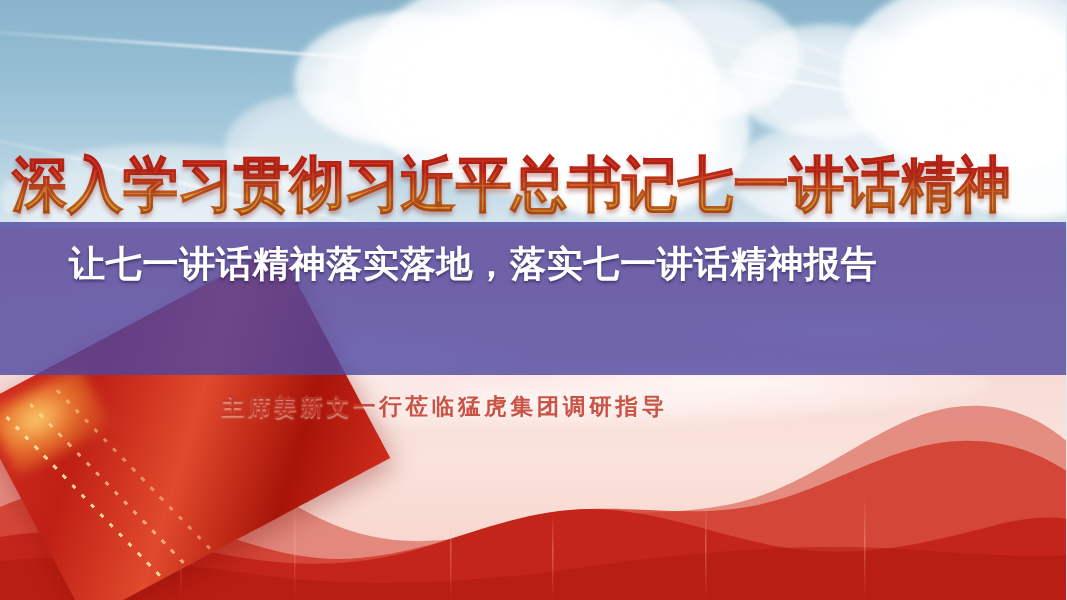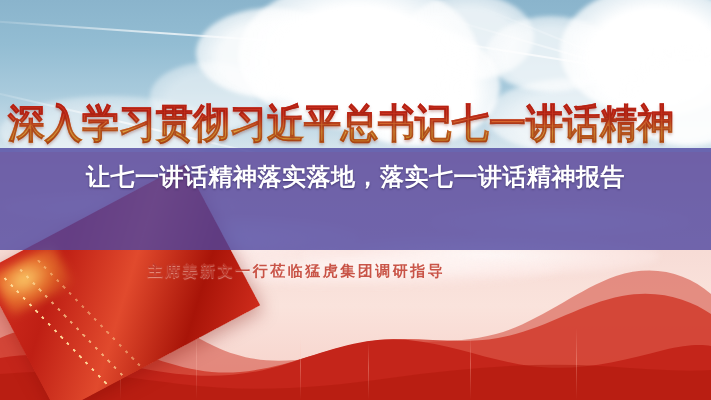--- a/index.html
+++ b/index.html
@@ -126,21 +126,21 @@
   }
 
   
   .titleband {
     position:absolute; left:0; top:148px; width:711px; height:102px;
     background:rgba(78,70,160,.80);
   }
   .title {
     position:absolute; left:0; top:160px; width:711px;
     padding:0 46px;
-    text-align:center;
+    text-align:left;
     color:#ffffff;
     font-size:24px;
     font-weight:bold;
     line-height:34px;
     letter-spacing:0.5px;
     text-shadow:0 1px 2px rgba(20,10,60,.5);
   }
 
   
   .sub1 {

